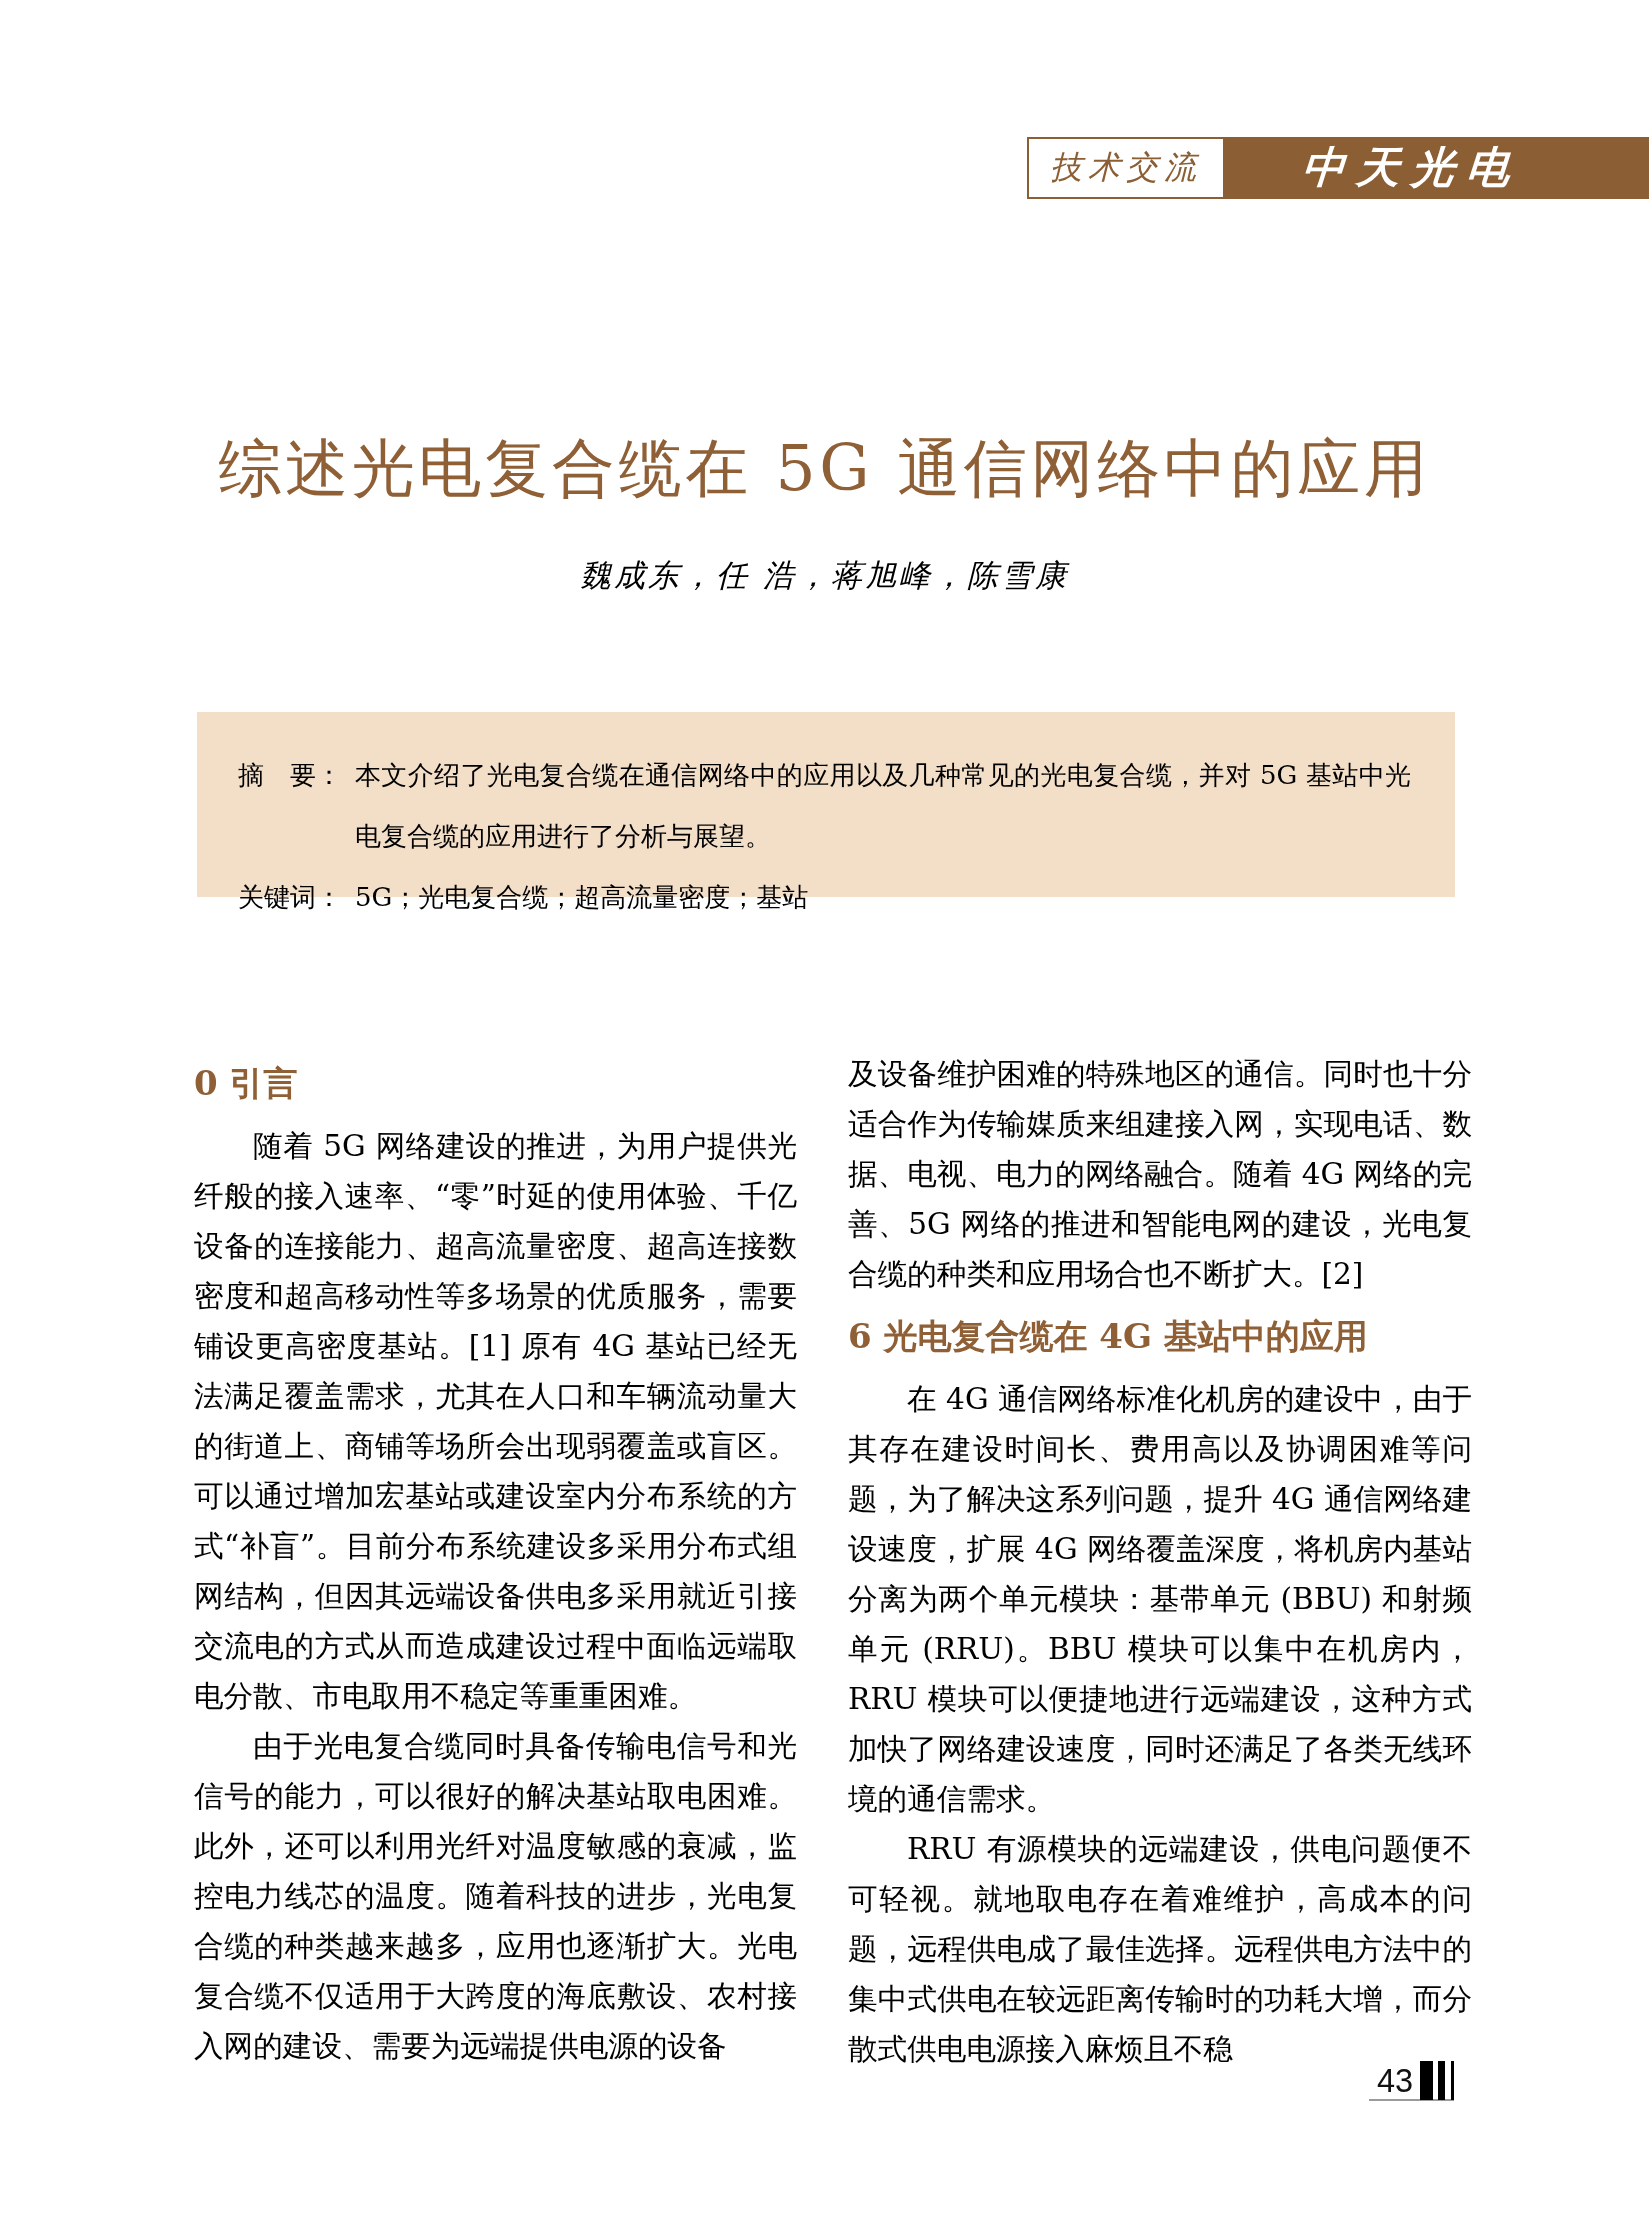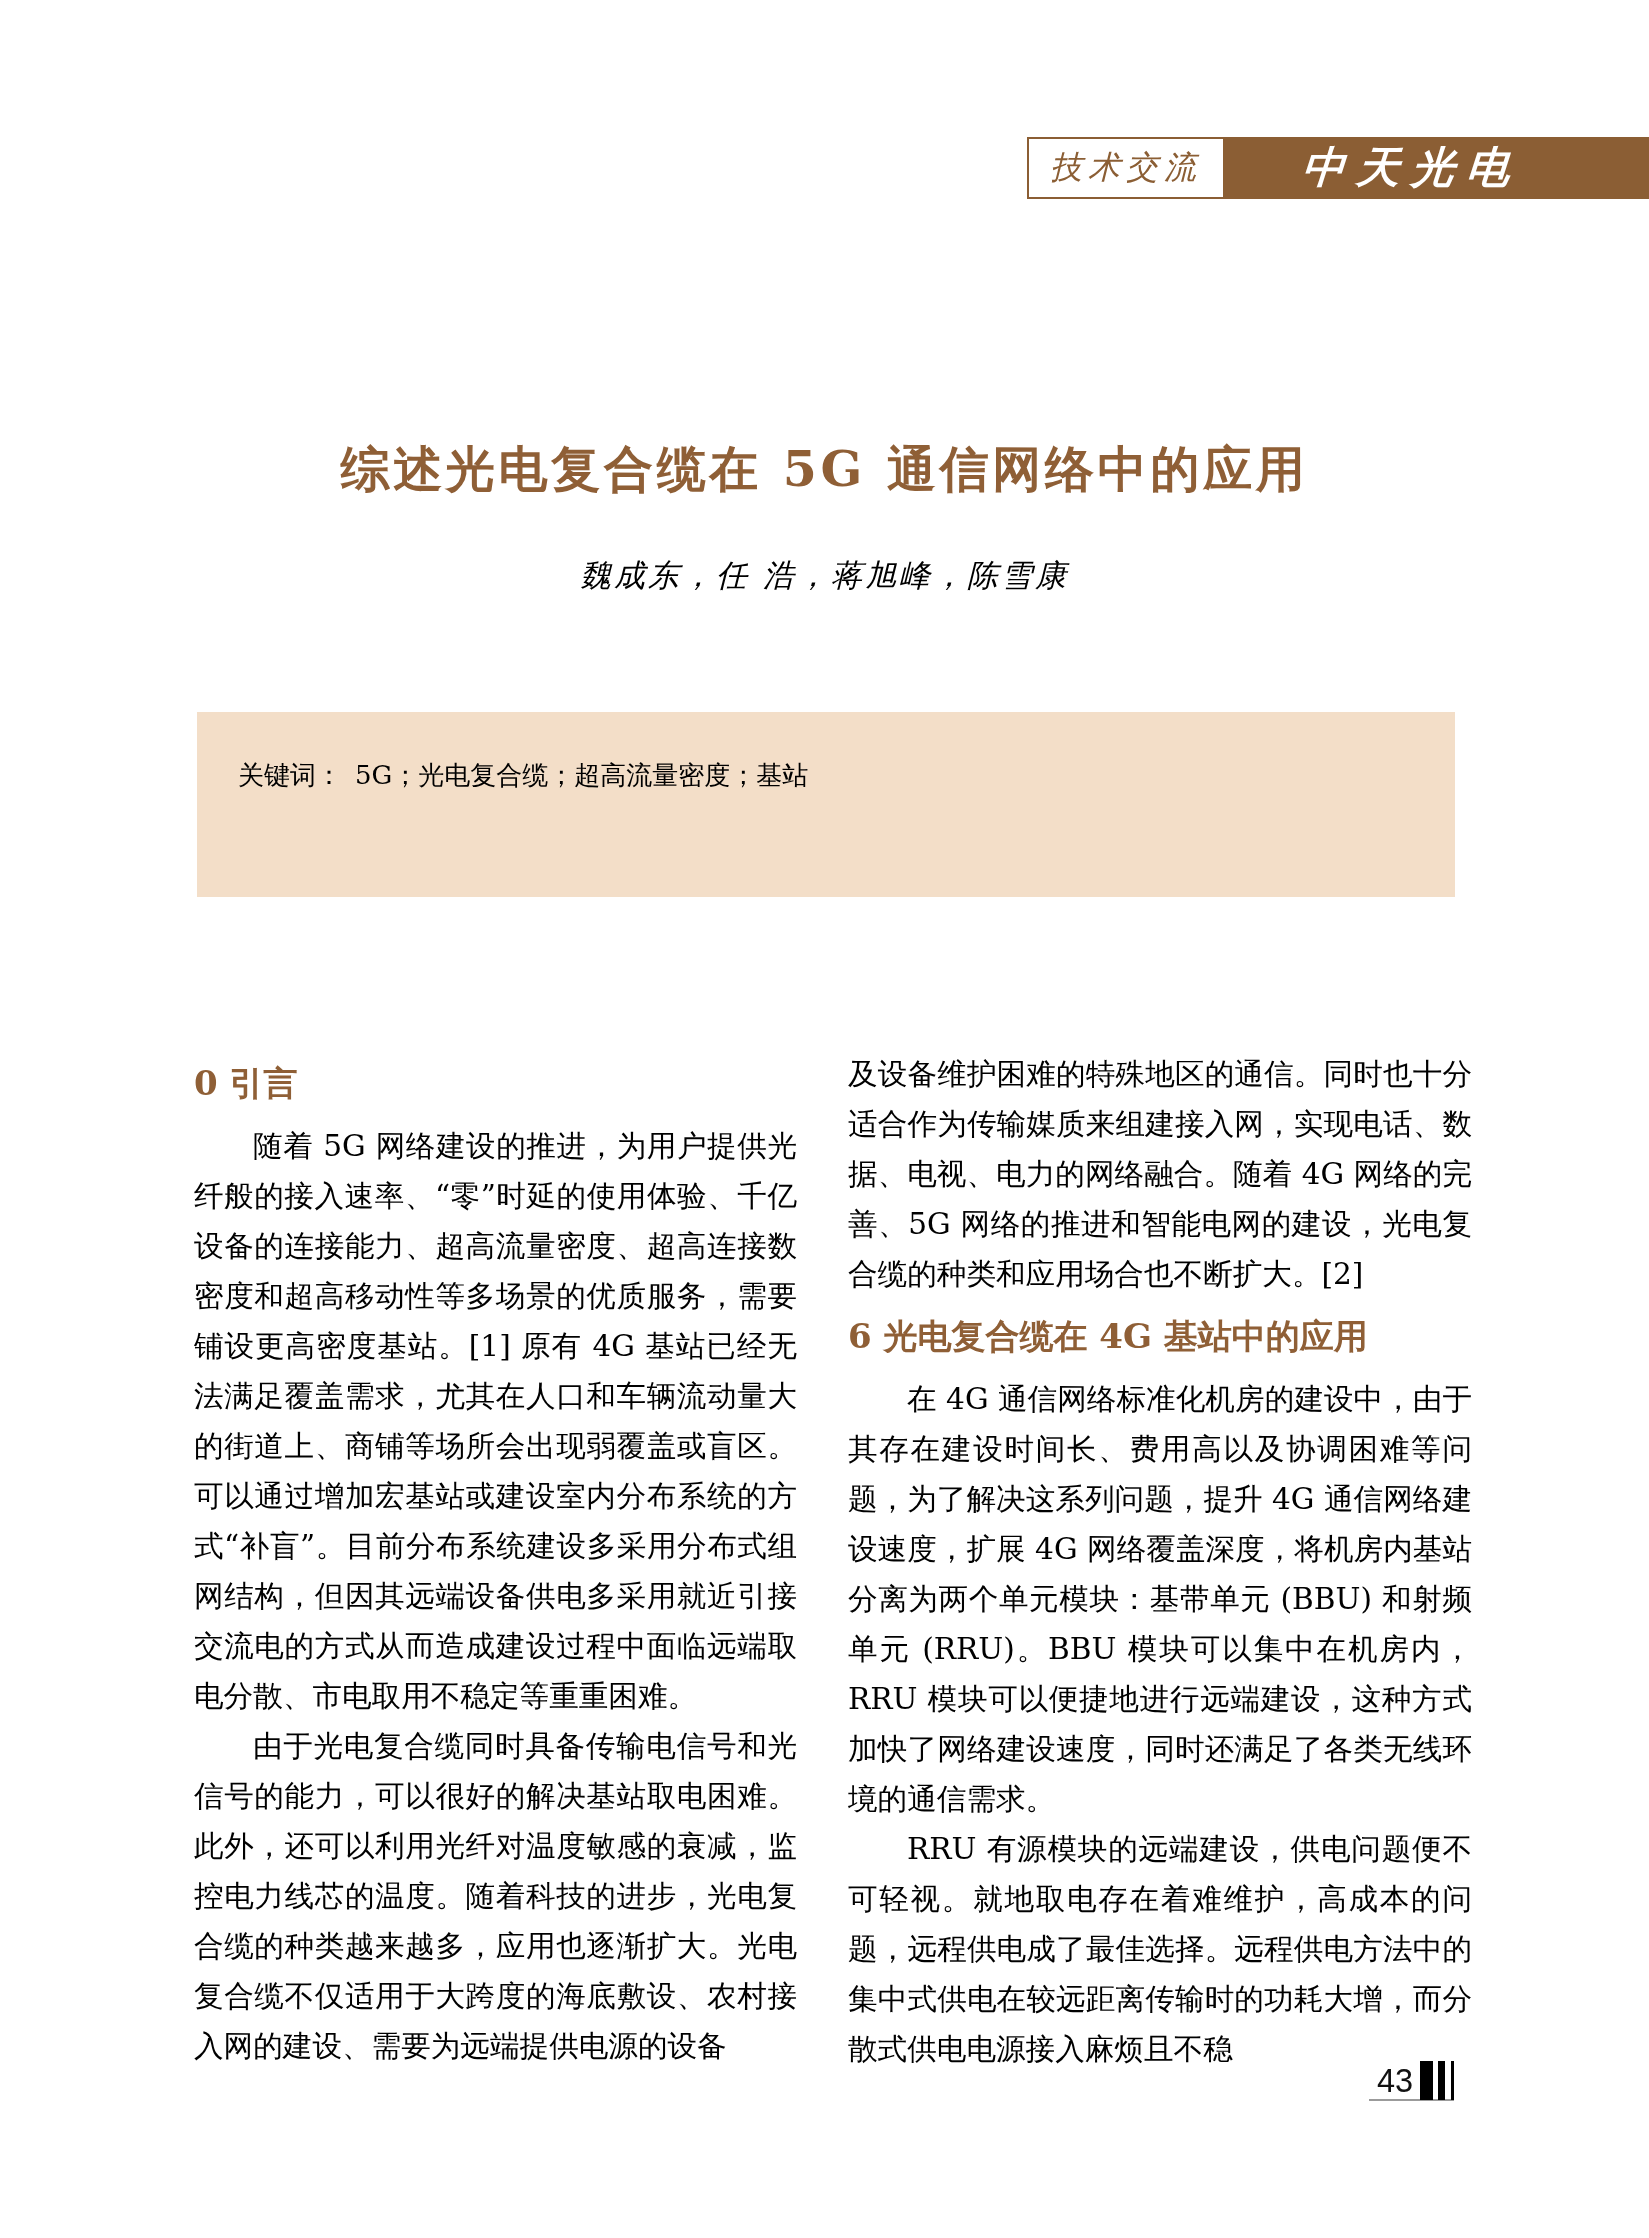--- a/index.html
+++ b/index.html
@@ -45,22 +45,22 @@
     transform: skewX(-4deg);
   }
 
   
   .title {
     position: absolute;
     left: 0; top: 432px;
     width: 1649px;
     text-align: center;
     color: #8F5F36;
-    font-size: 49px;
-    font-weight: bold;
+    font-size: 63px;
+    font-weight: normal;
     letter-spacing: 3.7px;
     line-height: 74px;
   }
   .authors {
     position: absolute;
     left: 0; top: 553px;
     width: 1649px;
     text-align: center;
     font-size: 31px;
     font-style: italic;
@@ -147,20 +147,24 @@
   </div>
   <div class="logo-box">
     <span class="logo-text">中天光电</span>
   </div>
 
   <div class="title">综述光电复合缆在 5G 通信网络中的应用</div>
   <div class="authors">魏成东，任 浩，蒋旭峰，陈雪康</div>
 
   <div class="abstract">
     <div class="abs-row">
+      <span class="abs-label">摘　要：</span>
+      <span class="abs-body">本文介绍了光电复合缆在通信网络中的应用以及几种常见的光电复合缆，并对 5G 基站中光电复合缆的应用进行了分析与展望。</span>
+    </div>
+    <div class="abs-row">
       <span class="abs-label">关键词：</span>
       <span class="abs-body">5G；光电复合缆；超高流量密度；基站</span>
     </div>
   </div>
 
   <div class="col col-left">
     <h2 class="sec-heading">0 引言</h2>
     <p class="para indent">随着 5G 网络建设的推进，为用户提供光纤般的接入速率、“零”时延的使用体验、千亿设备的连接能力、超高流量密度、超高连接数密度和超高移动性等多场景的优质服务，需要铺设更高密度基站。[1] 原有 4G 基站已经无法满足覆盖需求，尤其在人口和车辆流动量大的街道上、商铺等场所会出现弱覆盖或盲区。可以通过增加宏基站或建设室内分布系统的方式“补盲”。目前分布系统建设多采用分布式组网结构，但因其远端设备供电多采用就近引接交流电的方式从而造成建设过程中面临远端取电分散、市电取用不稳定等重重困难。</p>
     <p class="para indent">由于光电复合缆同时具备传输电信号和光信号的能力，可以很好的解决基站取电困难。此外，还可以利用光纤对温度敏感的衰减，监控电力线芯的温度。随着科技的进步，光电复合缆的种类越来越多，应用也逐渐扩大。光电复合缆不仅适用于大跨度的海底敷设、农村接入网的建设、需要为远端提供电源的设备</p>
   </div>

